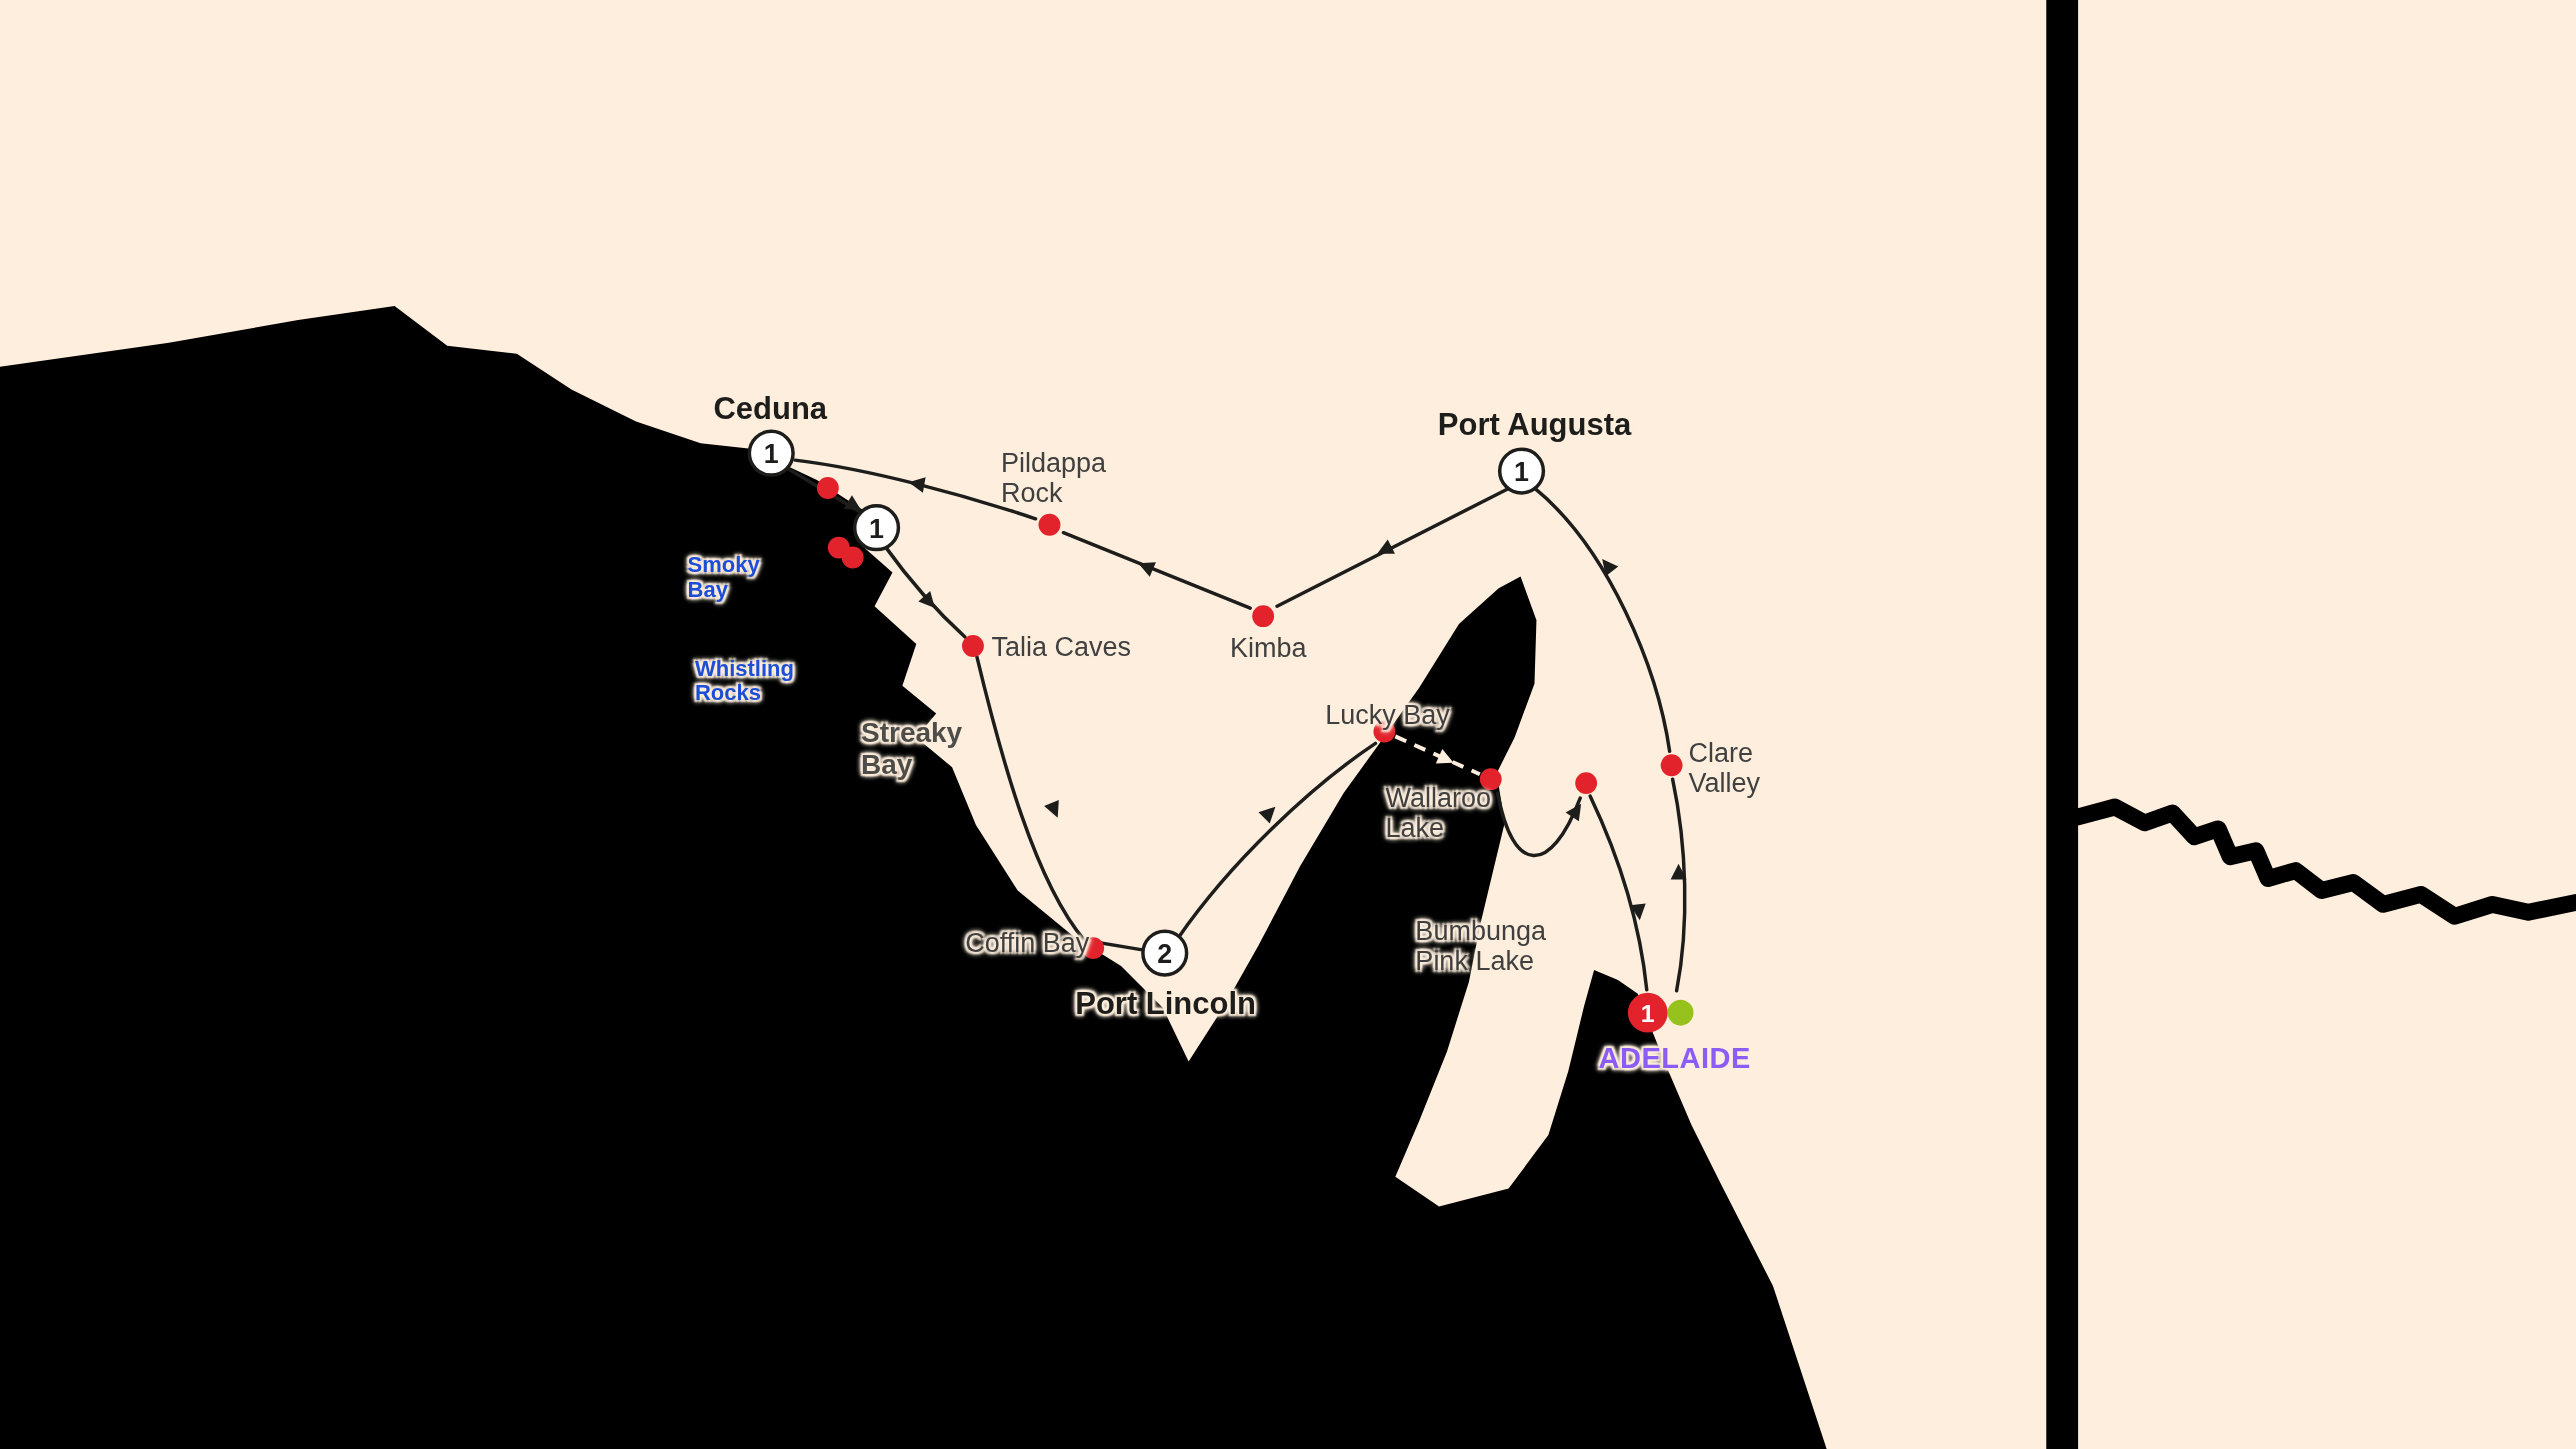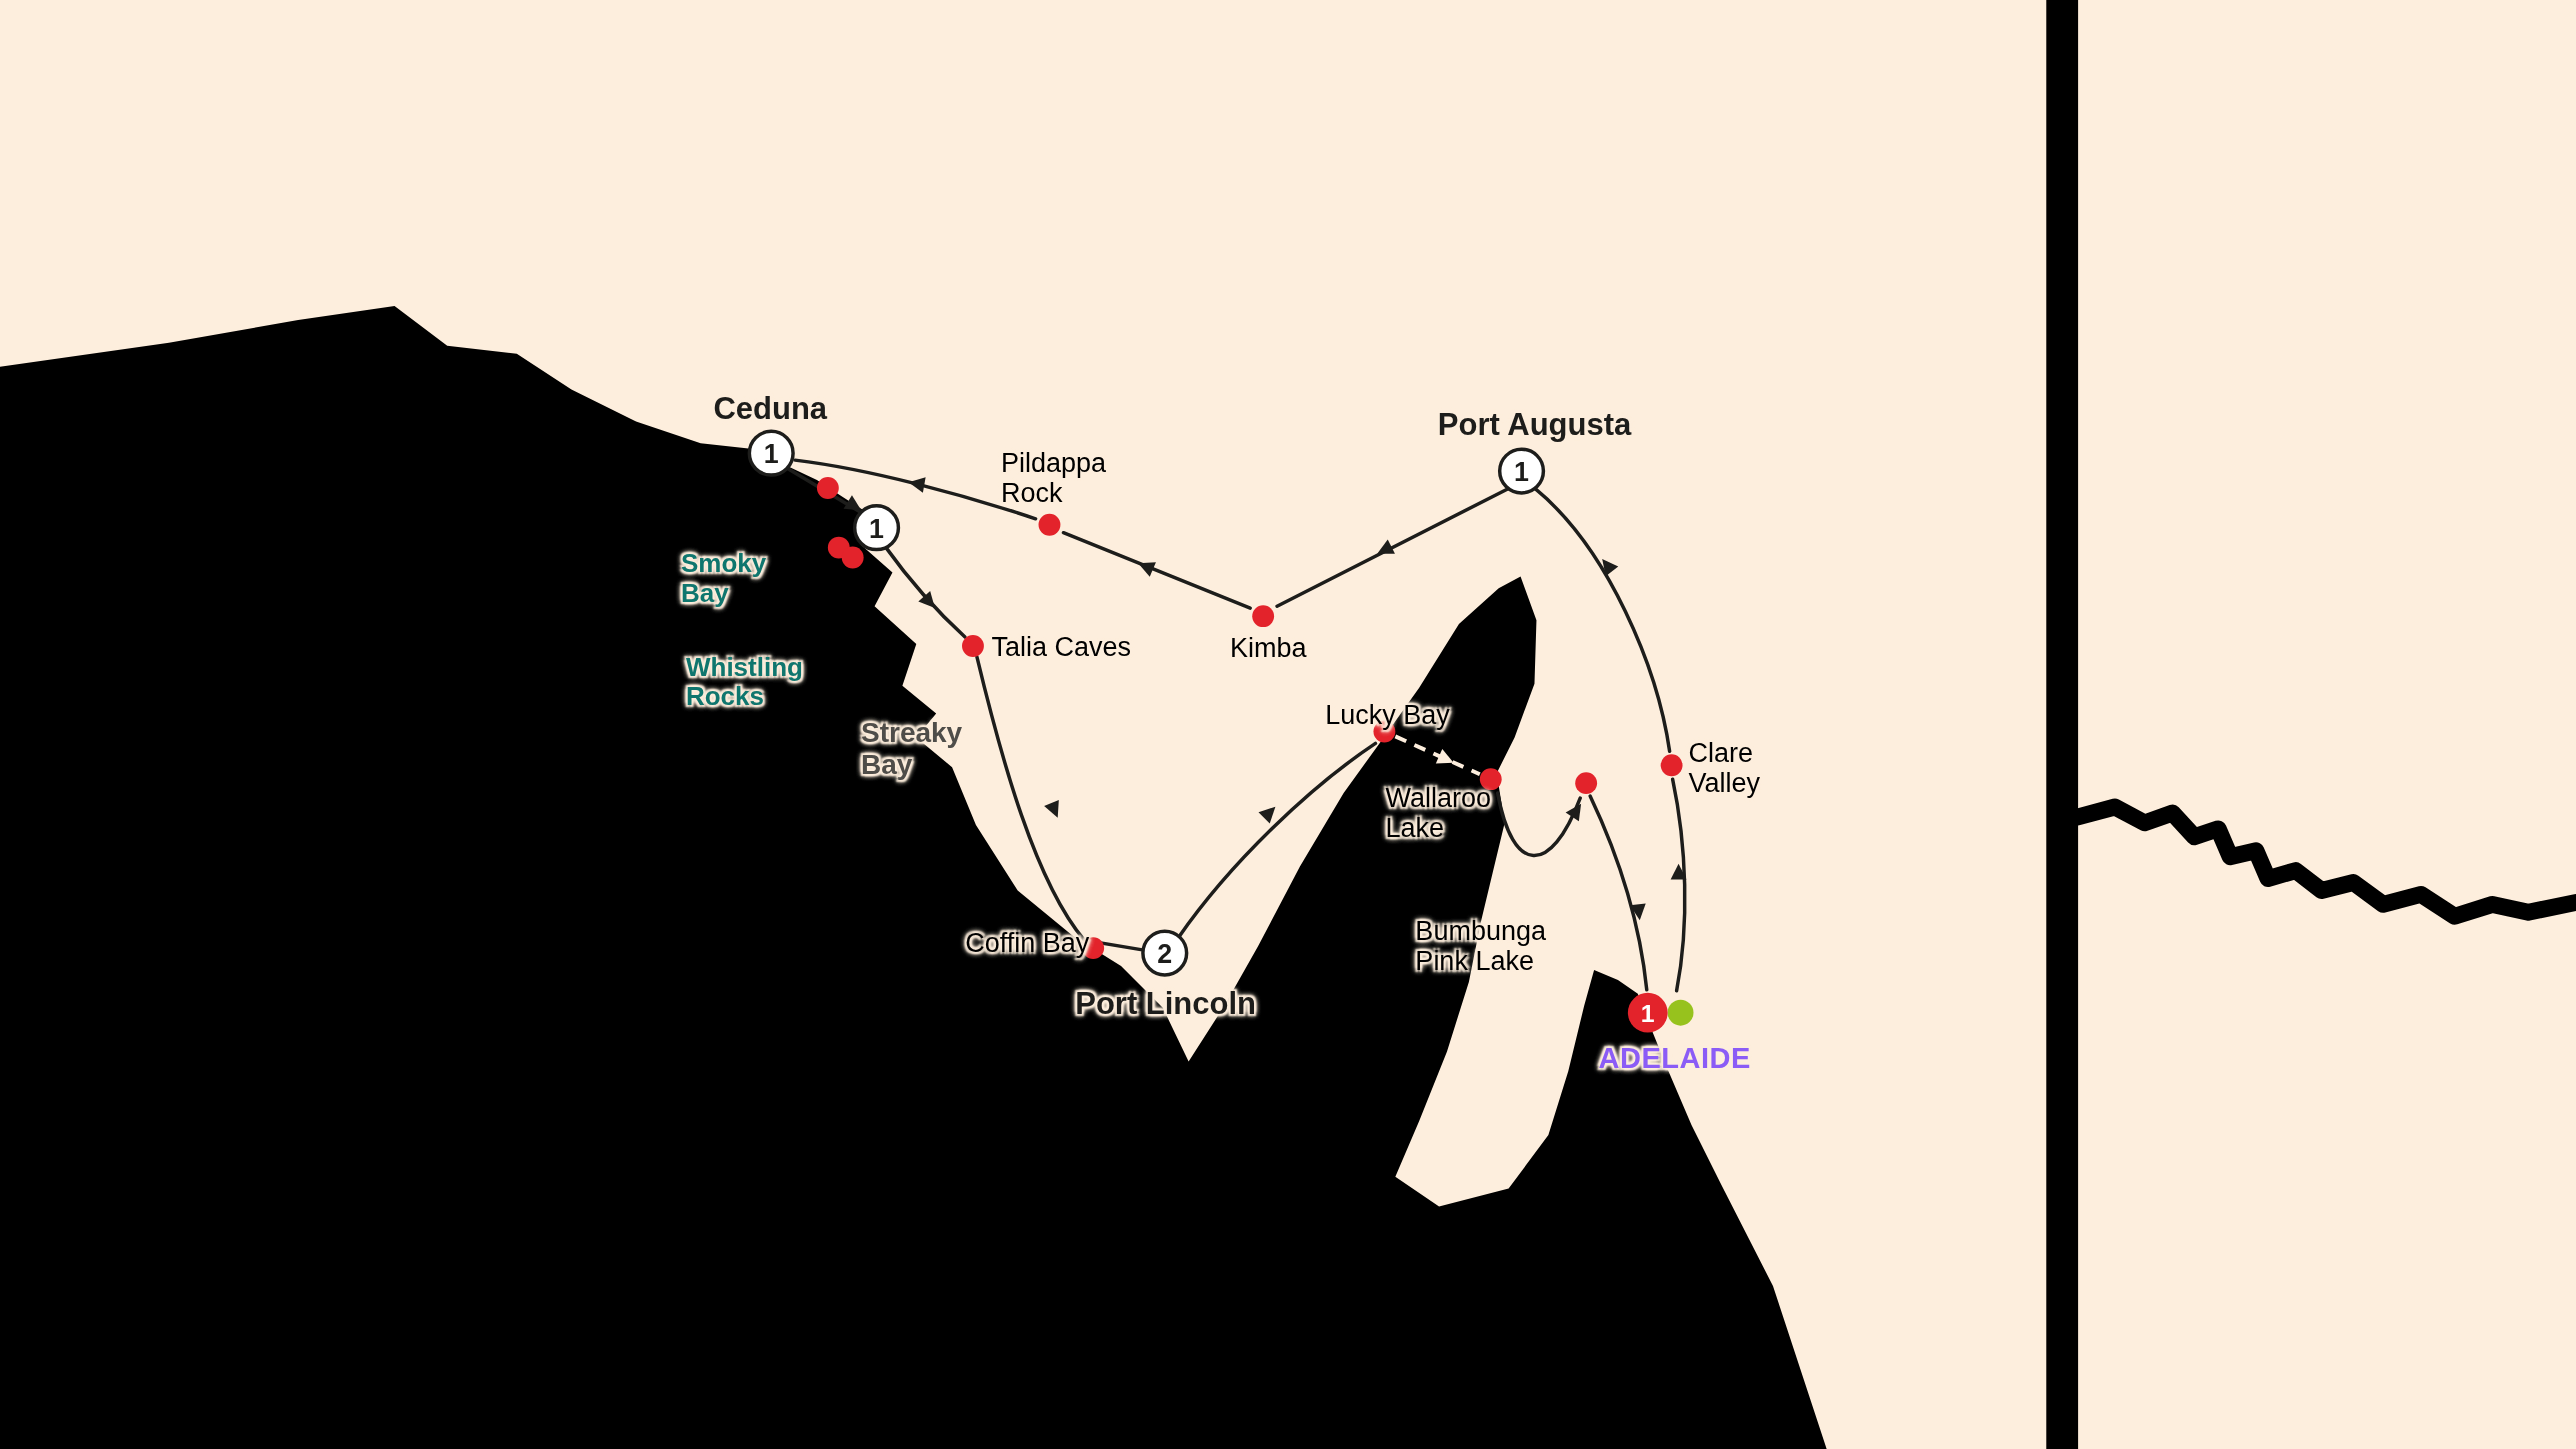--- a/index.html
+++ b/index.html
@@ -37,27 +37,27 @@
     font-size: 31px;
   }
   .city-caps {
     font-weight: 700;
     color: #8b5cf6;
     font-size: 29px;
     letter-spacing: 0.5px;
   }
   .stop {
     font-weight: 500;
-    color: #000000;
+    color: #404040;
     font-size: 27px;
   }
   .geo {
     font-weight: 600;
-    color: #0f766e;
-    font-size: 26px;
+    color: #1d4ed8;
+    font-size: 22px;
   }
   .geo-bold {
     font-weight: 700;
     color: #4f4d49;
     font-size: 28px;
   }
 </style>
 </head>
 <body>
 

